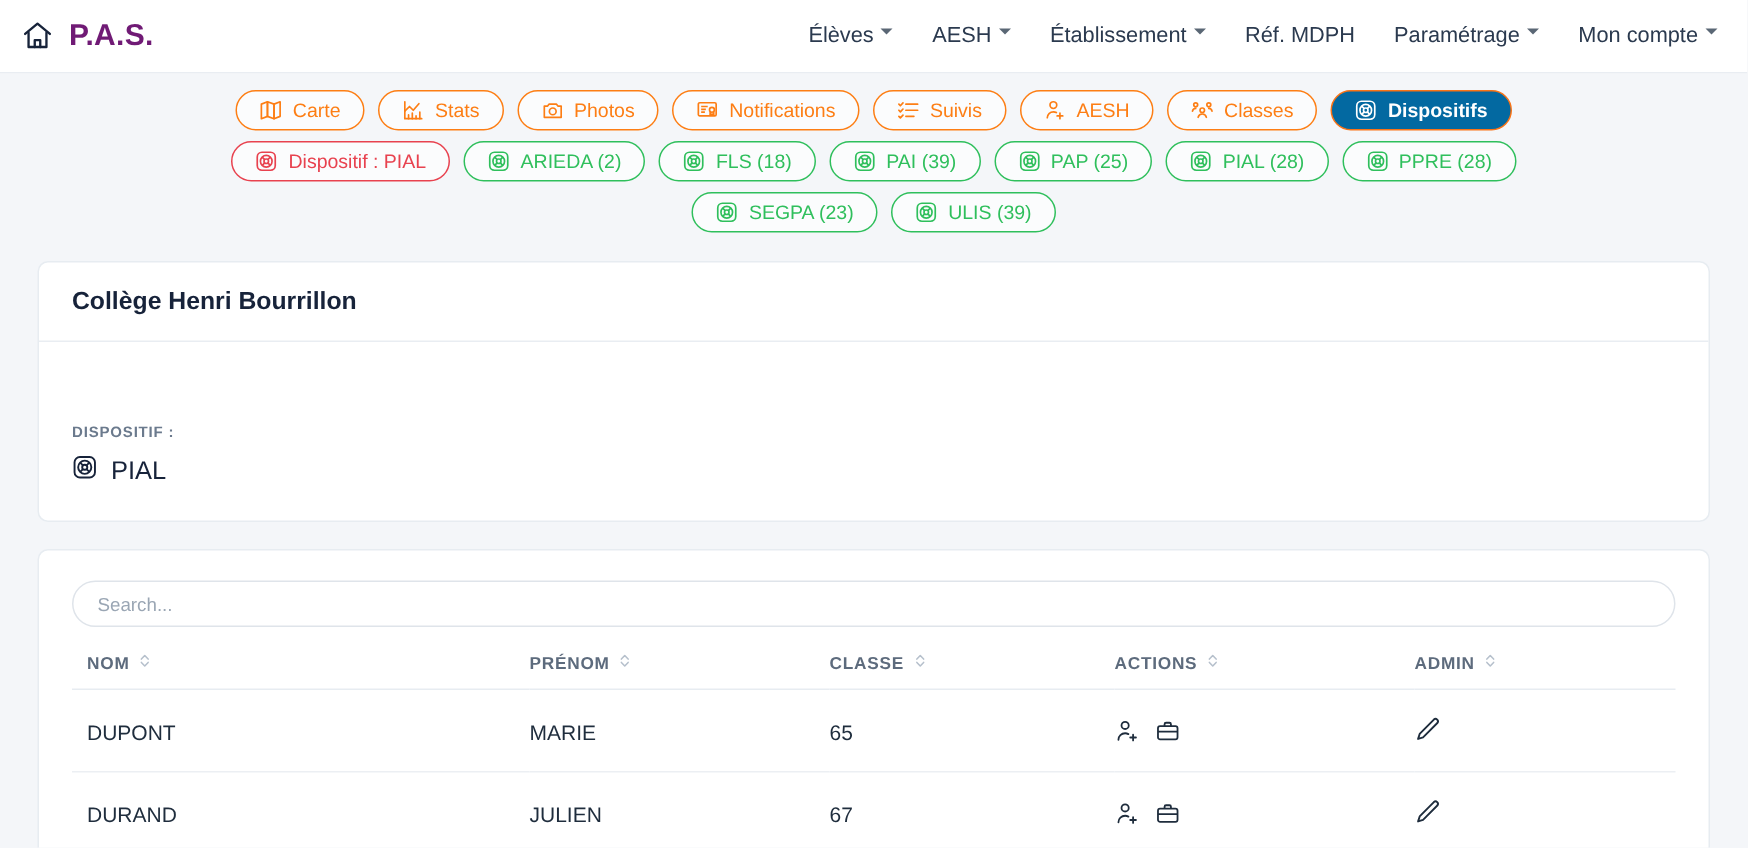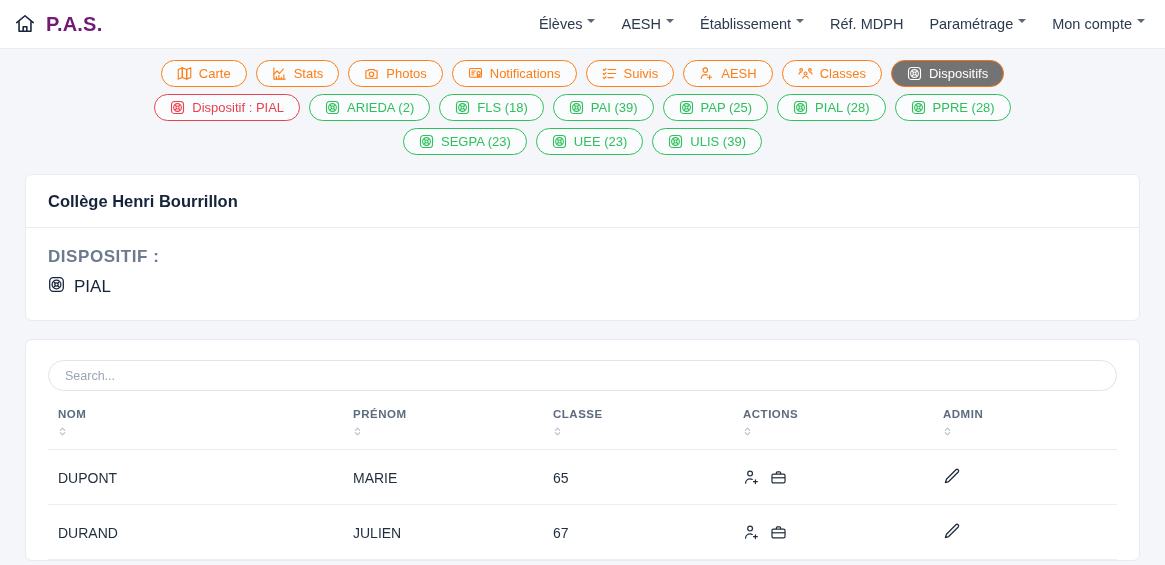--- a/index.html
+++ b/index.html
@@ -72,24 +72,24 @@
     color: #fd7e14;
     background: #fbfcfd;
     border-radius: 999px;
     padding: 5px 15px;
     font-size: 13px;
     line-height: 15px;
     white-space: nowrap;
     cursor: pointer;
   }
   .pill.active {
-    background: #737373;
+    background: #0369a1;
     border-color: #f97316;
     color: #ffffff;
-    font-weight: normal;
+    font-weight: bold;
     text-align: right;
   }
   .pill.green { border-color: #2fbf5c; color: #2fbf5c; }
   .pill.red   { border-color: #e8424f; color: #e8424f; }
   .pill svg { display: block; }
 
   
   .wrap { padding: 6px 25px 0; }
   .card {
     background: #ffffff;
@@ -103,25 +103,26 @@
   }
   .card-title {
     font-size: 16.5px;
     font-weight: bold;
     color: #17233a;
   }
   .card-body { padding: 19px 22px 22px; }
   .info-grid { display: flex; }
   .info-col:first-child { width: 550px; }
   .info-label {
-    font-size: 17px;
+    font-size: 10px;
     font-weight: bold;
     letter-spacing: .55px;
     color: #6b7a8d;
     margin-bottom: 9px;
+    margin-top: 36px;
   }
   .info-value {
     display: flex;
     align-items: center;
     gap: 9px;
     font-size: 17px;
     color: #17233a;
   }
 
   
@@ -144,21 +145,21 @@
   th {
     text-align: left;
     font-size: 11.5px;
     font-weight: bold;
     letter-spacing: .5px;
     color: #5d6b7d;
     padding: 0 0 10px 0;
     border-bottom: 1px solid #e7ecf1;
     white-space: nowrap;
   }
-  .th-inner { display: inline-flex; align-items: flex-start; gap: 6px; cursor: pointer; flex-direction: column; }
+  .th-inner { display: inline-flex; align-items: flex-end; gap: 6px; cursor: pointer; }
   .sort-ic { display: block; }
   td {
     font-size: 14px;
     color: #1f2d3d;
     padding: 17px 0 16px;
     border-bottom: 1px solid #eceff3;
   }
   .col-nom    { width: 305px; padding-left: 10px; }
   .col-prenom { width: 200px; }
   .col-classe { width: 190px; }
@@ -382,31 +383,20 @@
     <div class="pill green">
       <span>
         <svg viewBox="0 0 24 24" width="15" height="15" fill="none" stroke="currentColor" stroke-width="1.8" stroke-linejoin="round">
           <rect x="2.4" y="2.4" width="19.2" height="19.2" rx="5"></rect>
             <circle cx="12" cy="12" r="6.2"></circle>
             <circle cx="12" cy="12" r="2.4"></circle>
           <path d="M7.7 7.7 10.3 10.3M16.3 7.7 13.7 10.3M7.7 16.3 10.3 13.7M16.3 16.3 13.7 13.7"></path>
         </svg>
       </span>
       <span>SEGPA (23)</span>
-    </div>
-    <div class="pill green">
-      <span>
-        <svg viewBox="0 0 24 24" width="15" height="15" fill="none" stroke="currentColor" stroke-width="1.8" stroke-linejoin="round">
-          <rect x="2.4" y="2.4" width="19.2" height="19.2" rx="5"></rect>
-            <circle cx="12" cy="12" r="6.2"></circle>
-            <circle cx="12" cy="12" r="2.4"></circle>
-          <path d="M7.7 7.7 10.3 10.3M16.3 7.7 13.7 10.3M7.7 16.3 10.3 13.7M16.3 16.3 13.7 13.7"></path>
-        </svg>
-      </span>
-      <span>UEE (23)</span>
     </div>
     <div class="pill green">
       <span>
         <svg viewBox="0 0 24 24" width="15" height="15" fill="none" stroke="currentColor" stroke-width="1.8" stroke-linejoin="round">
           <rect x="2.4" y="2.4" width="19.2" height="19.2" rx="5"></rect>
             <circle cx="12" cy="12" r="6.2"></circle>
             <circle cx="12" cy="12" r="2.4"></circle>
           <path d="M7.7 7.7 10.3 10.3M16.3 7.7 13.7 10.3M7.7 16.3 10.3 13.7M16.3 16.3 13.7 13.7"></path>
         </svg>
       </span>

